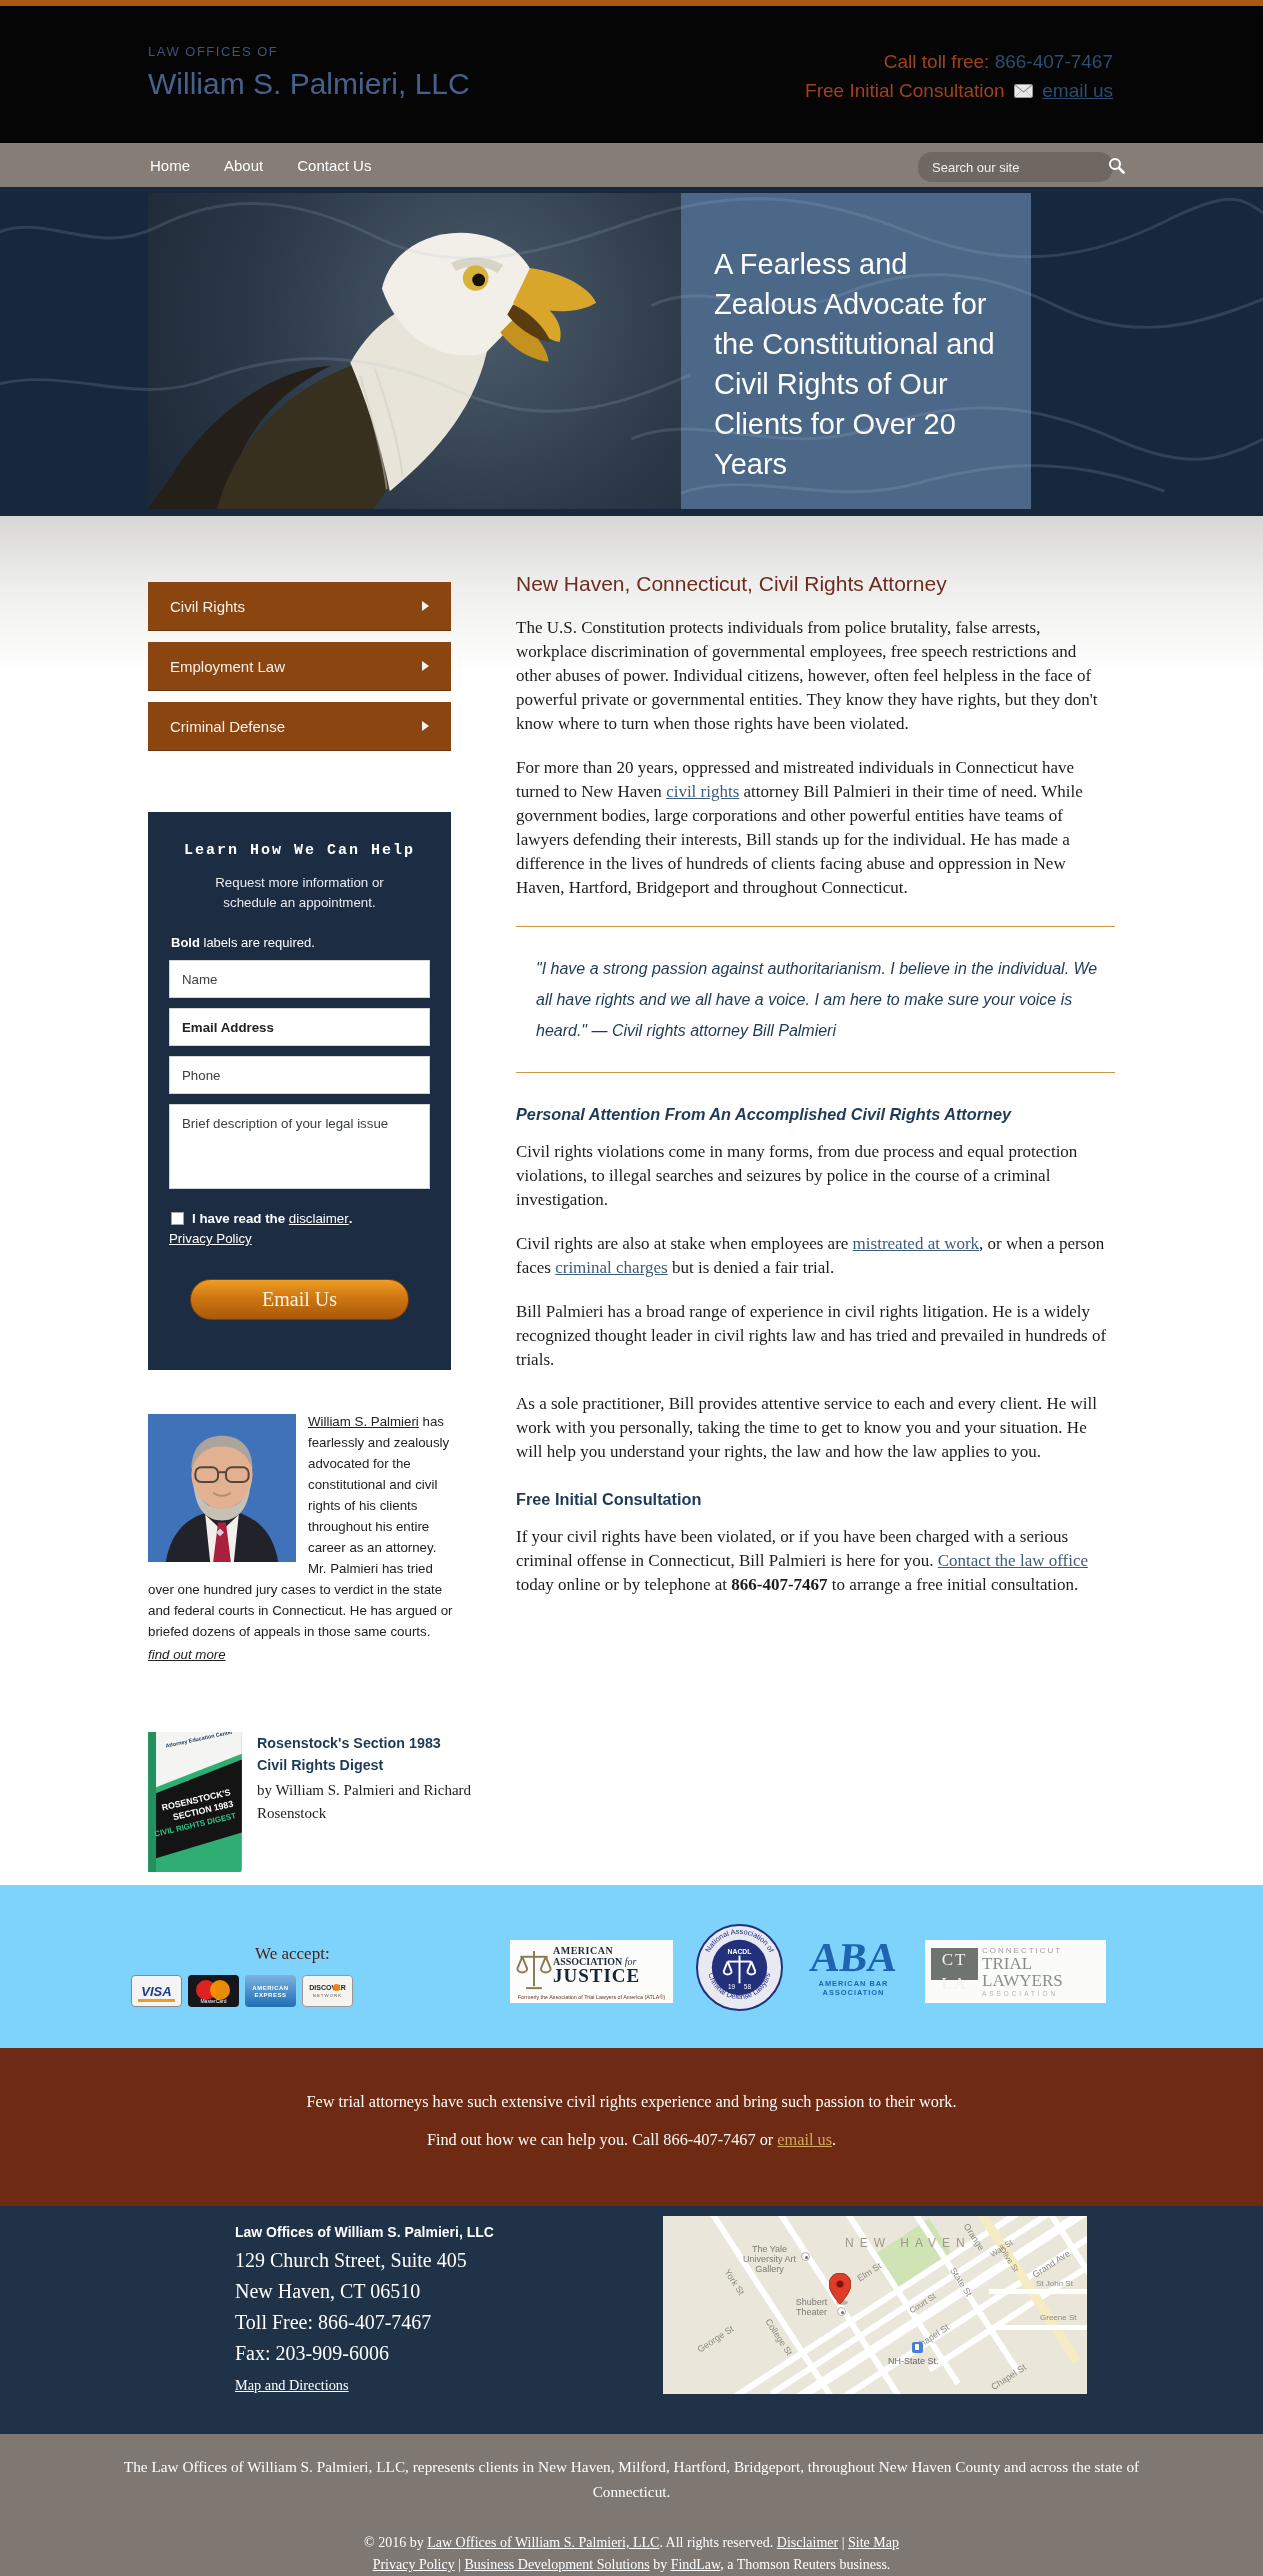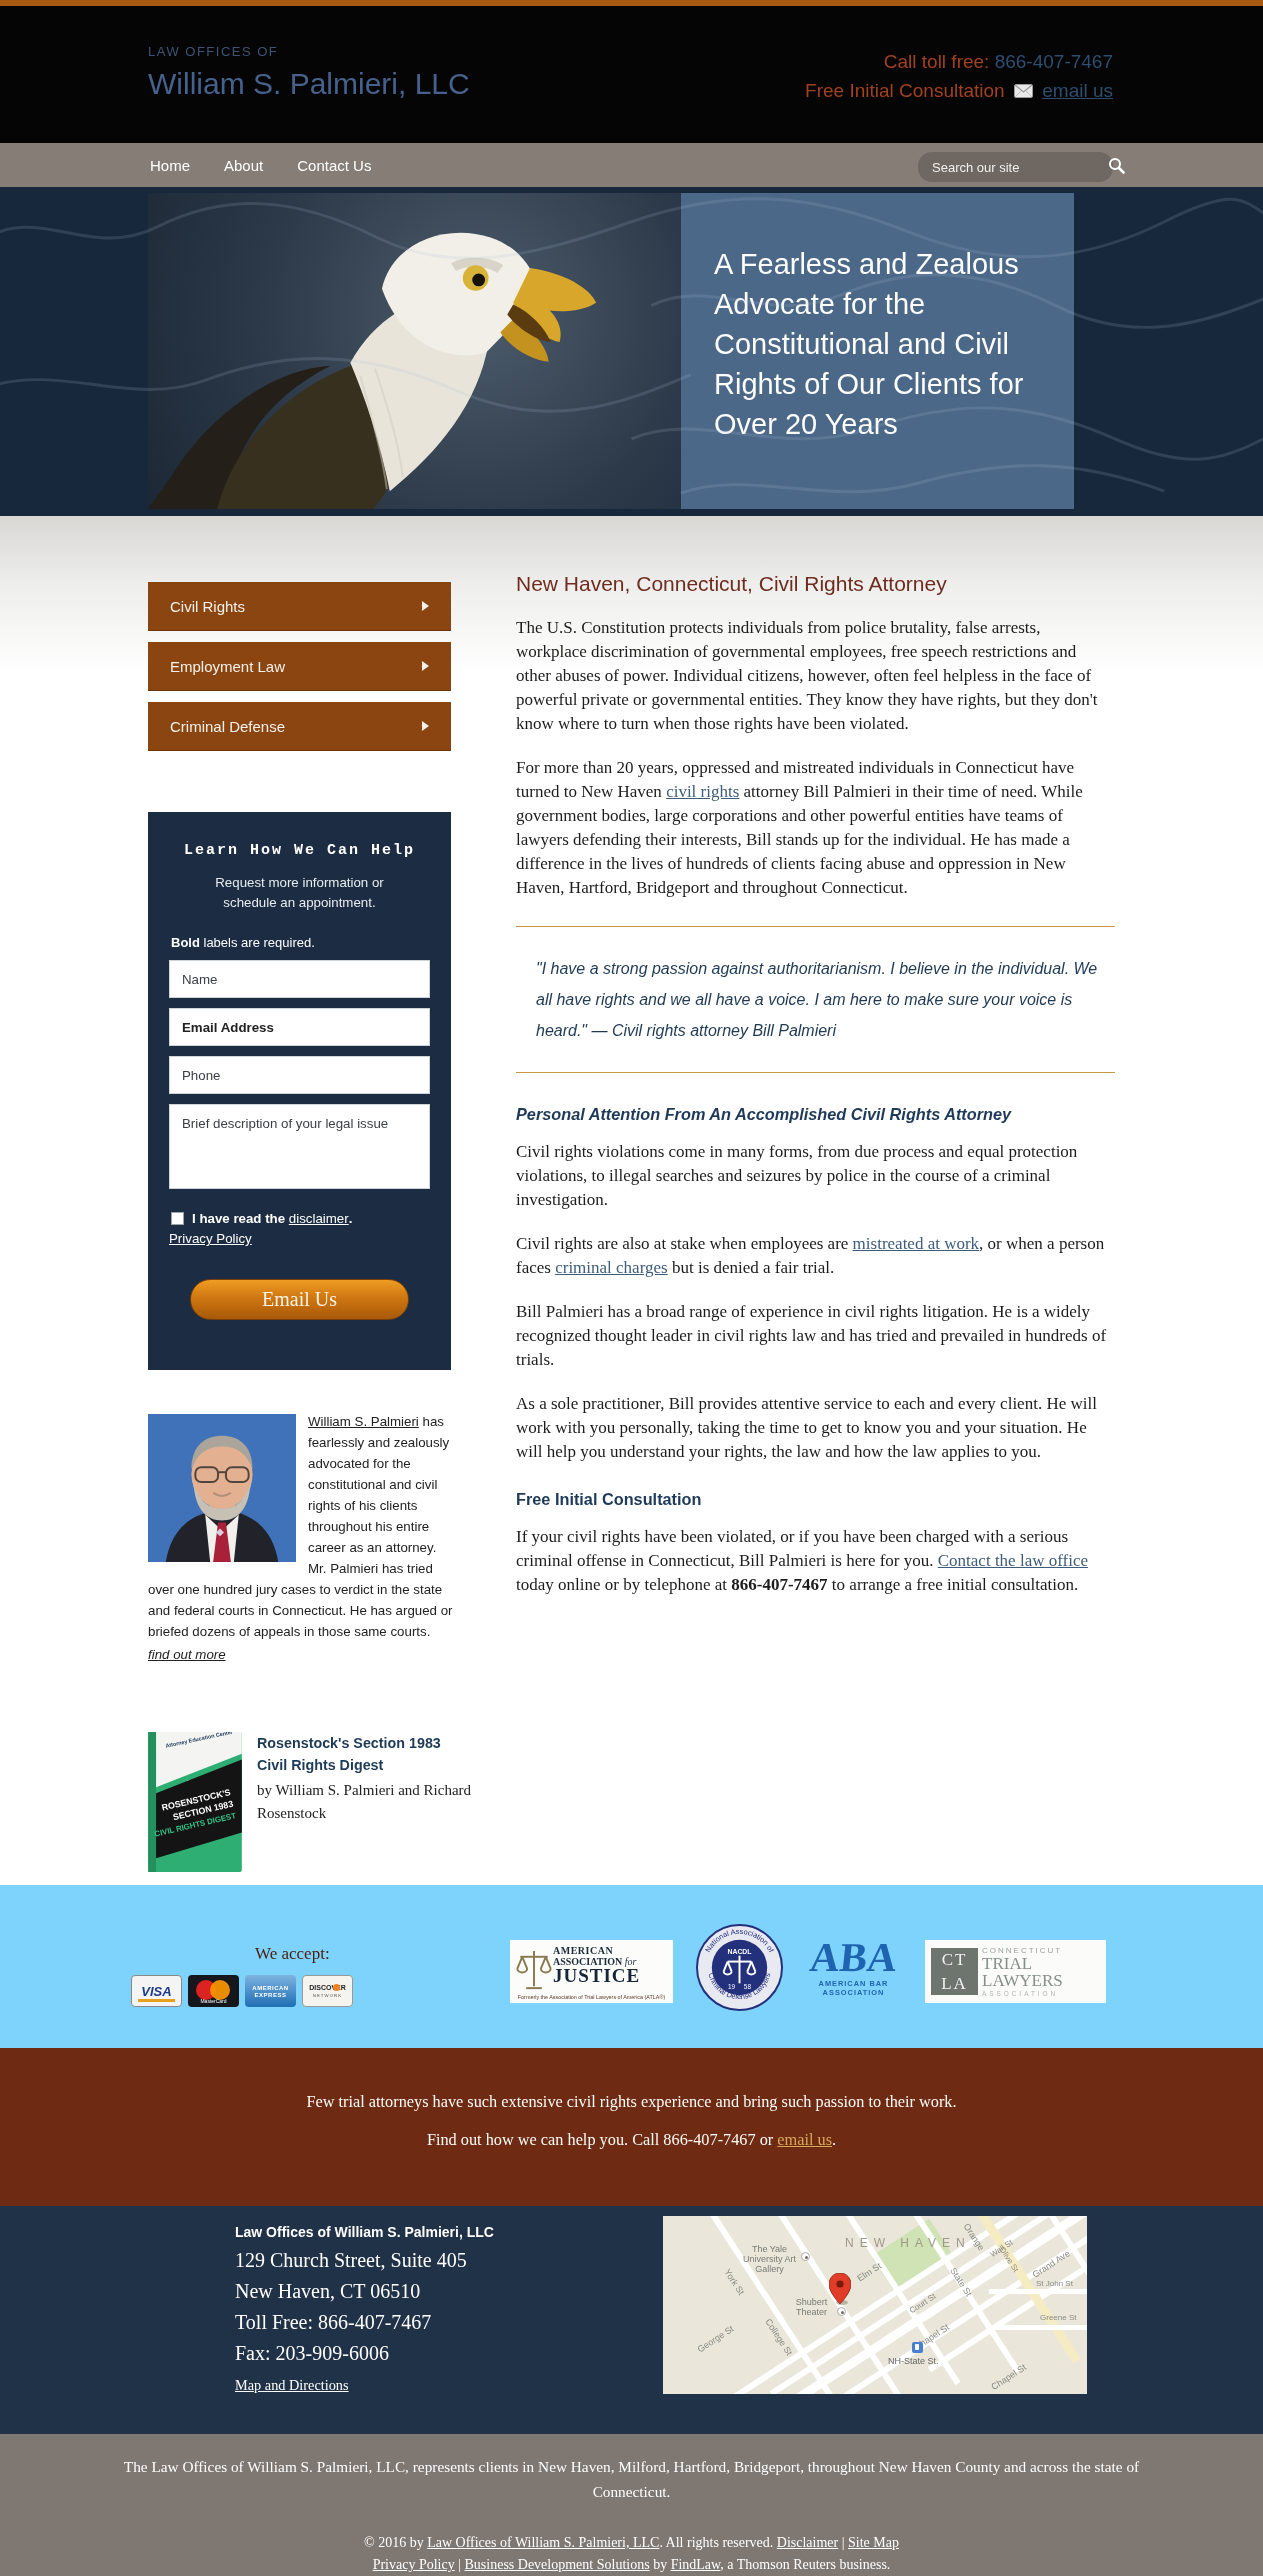--- a/index.html
+++ b/index.html
@@ -23,21 +23,21 @@
   .nav-items { position:absolute; left:150px; top:0; height:44px; display:flex; align-items:center; gap:34px; }
   .nav-item { color:#fff; font-size:15px; cursor:pointer; }
   .search-pill { position:absolute; right:150px; top:9px; width:195px; height:30px; background:#6f6761; border-radius:14px; display:flex; align-items:center; padding:0 10px 0 14px; }
   .search-pill input { flex:1; background:transparent; border:none; outline:none; color:#fff; font-size:13px; font-family:"Liberation Sans",sans-serif; }
   .search-pill input::placeholder { color:#f2f0ee; opacity:1; }
 
   
   .hero { height:329px; background:#18283c; position:relative; overflow:hidden; }
   .hero-photo { position:absolute; left:148px; top:6px; width:533px; height:316px;
     background:radial-gradient(circle at 62% 38%, #4d5c6c 0%, #2c3a49 55%, #1c2836 100%); }
-  .hero-panel { position:absolute; left:681px; top:6px; width:393px; height:316px;
+  .hero-panel { position:absolute; left:681px; top:6px; width:350px; height:316px;
     background:rgba(79,108,141,0.94); z-index:2; }
   .hero-headline { padding:51px 30px 0 33px; color:#fdfdfb; font-size:29px; line-height:40px; }
   .hero-script { position:absolute; left:0; top:0; z-index:3; pointer-events:none; }
 
   
   .content { height:1369px; position:relative; background:linear-gradient(180deg,#d8d7d4 0px,#eeeeec 69px,#ffffff 158px); }
 
   
   .side-btns { position:absolute; left:148px; top:66px; width:303px; }
   .side-btn { height:49px; background:#8b4511; border-bottom:1px solid #6d3309; margin-bottom:11px;
@@ -110,21 +110,21 @@
   .aaj .l2 { color:#1a2a3a; font-family:"Liberation Serif",serif; font-weight:bold; font-size:10px; }
   .aaj .l2 i { font-weight:normal; }
   .aaj .l3 { color:#15253a; font-family:"Liberation Serif",serif; font-weight:bold; font-size:19px; line-height:18px; letter-spacing:1px; }
   .aaj .sub { position:absolute; left:3px; right:3px; bottom:3px; font-size:5.4px; color:#5a3a2a; text-align:center; }
 
   .nacdl { position:absolute; left:696px; top:39px; width:87px; height:87px; }
   .aba { position:absolute; left:799px; top:51px; width:109px; height:69px; text-align:center; }
   .aba .mark { color:#1f64b0; font-family:"Liberation Serif",serif; font-weight:bold; font-size:41px; line-height:43px; transform:skewX(-6deg); }
   .aba .sub { color:#1f64b0; font-size:7.4px; letter-spacing:1px; font-weight:bold; }
   .ctla { position:absolute; left:925px; top:55px; width:181px; height:63px; background:#fbfbf9; padding:6px 0 0 57px; }
-  .ctla-sq { position:absolute; left:6px; top:8px; width:47px; height:47px; background:#6e756f; color:#f2f2f0; font-family:"Liberation Serif",serif; font-size:17px; text-align:center; line-height:24px; letter-spacing:2px; }
+  .ctla-sq { position:absolute; left:6px; top:8px; width:47px; height:32px; background:#6e756f; color:#f2f2f0; font-family:"Liberation Serif",serif; font-size:17px; text-align:center; line-height:24px; letter-spacing:2px; }
   .ctla .c1 { color:#9aa09e; font-size:8px; letter-spacing:2px; }
   .ctla .c2 { color:#868f8b; font-family:"Liberation Serif",serif; font-size:17px; line-height:17px; }
   .ctla .c3 { color:#b0b6b2; font-size:6.4px; letter-spacing:3px; margin-top:1px; }
 
   
   .band-red { height:158px; background:#6e2a12; color:#fdfcf8; font-family:"Liberation Serif",serif; font-size:16.3px; text-align:center; }
   .band-red .l1 { padding-top:44px; }
   .band-red .l2 { padding-top:18px; }
   .gold-lnk { color:#d8a85c; text-decoration:underline; cursor:pointer; }
 

